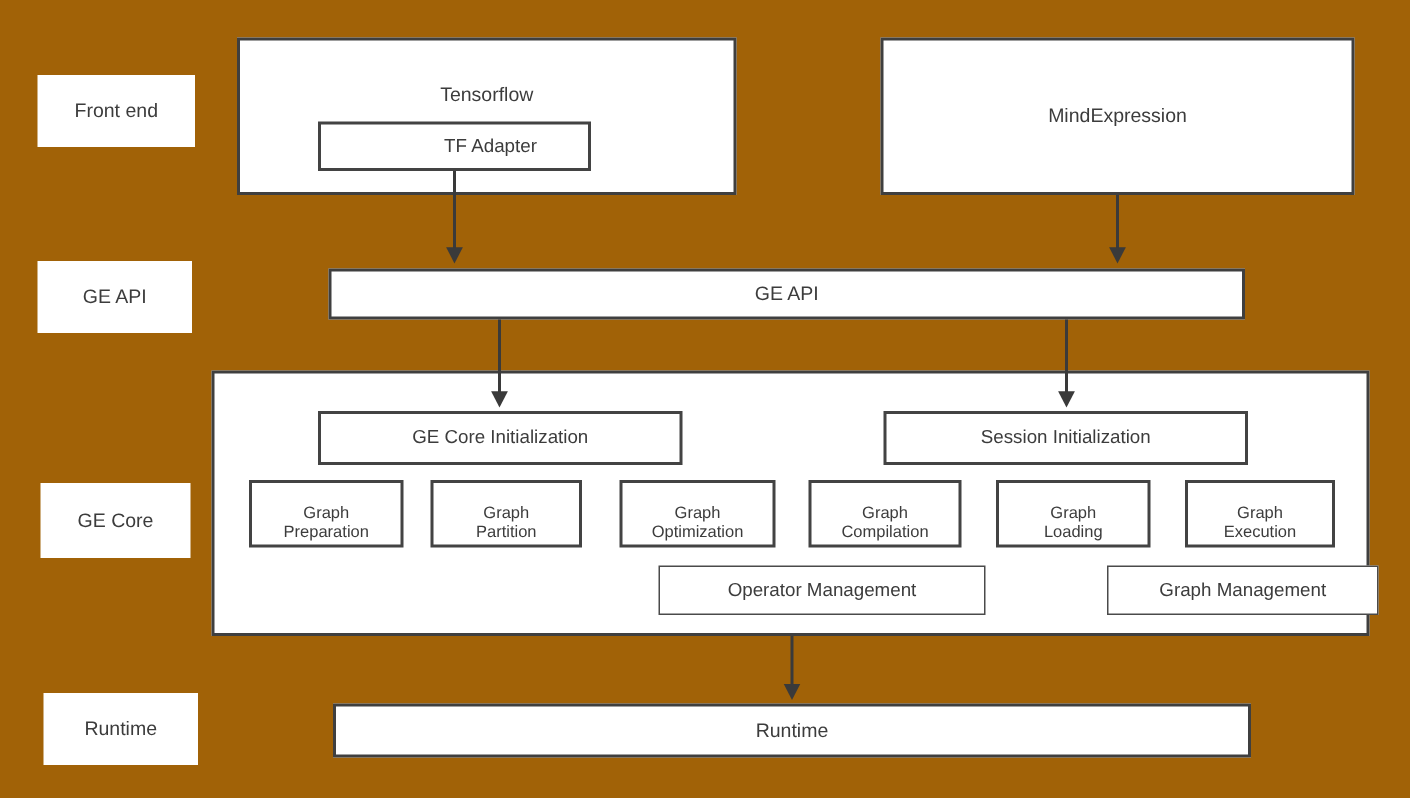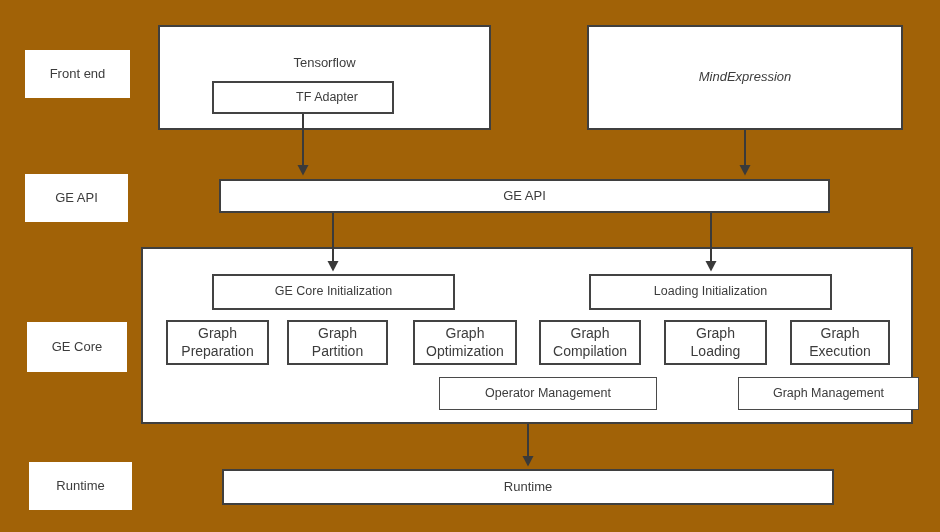--- a/index.html
+++ b/index.html
@@ -42,40 +42,40 @@
     border: 2px solid #3f3f3f;
     align-items: flex-start;
     justify-content: center;
   }
   .container-box > .container-title {
     margin-top: 28px;
     font-size: 13px;
   }
   .me-box > .container-title {
     margin-top: 0;
-    font-style: italic;
   }
   .me-box {
     align-items: center;
   }
   
   .unit {
     border: 2px solid #434343;
     font-size: 12.5px;
   }
   .unit-thin {
     border: 1.6px solid #4a4a4a;
     font-size: 12.5px;
   }
   .bar {
     border: 2px solid #3f3f3f;
     font-size: 13px;
   }
   .small-unit {
-    font-size: 14px;
+    font-size: 11px;
+    align-items: flex-end;
   }
   
   #arrows {
     position: absolute;
     left: 0;
     top: 0;
     width: 940px;
     height: 532px;
     pointer-events: none;
   }
@@ -117,21 +117,21 @@
     <span>GE API</span>
   </div>
 
   <div class="box container-box" style="left:141px; top:247px; width:772px; height:177px;"></div>
 
   <div class="box unit" style="left:212px; top:274px; width:243px; height:36px;justify-content:center;">
     <span>GE Core Initialization</span>
   </div>
 
   <div class="box unit" style="left:589px; top:274px; width:243px; height:36px;">
-    <span>Loading Initialization</span>
+    <span>Session Initialization</span>
   </div>
 
   <div class="box unit small-unit" style="left:166px; top:320px; width:103px; height:45px;">
     <span>Graph
 Preparation</span>
   </div>
 
   <div class="box unit small-unit" style="left:287px; top:320px; width:101px; height:45px;">
     <span>Graph
 Partition</span>

